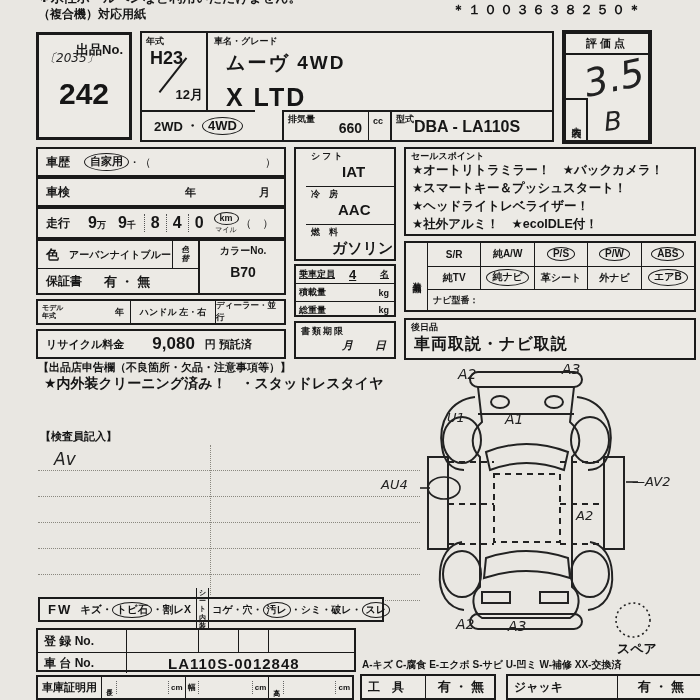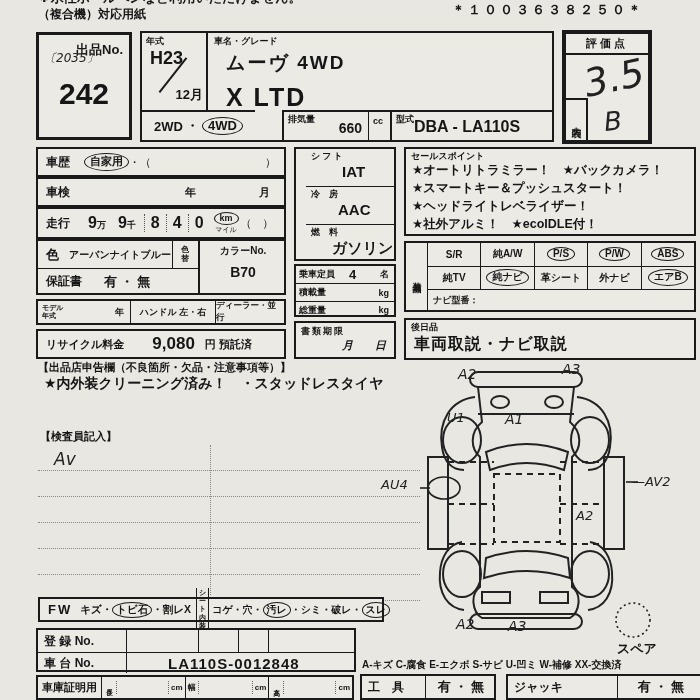--- a/index.html
+++ b/index.html
@@ -104,21 +104,21 @@
     <span style="font-size:7px;">マイル</span>
   </span>
   <span style="font-size:11px;margin-left:2px;">（　）</span>
 </div>
 
 <div class="box" style="left:36px;top:239px;width:250px;height:56px;">
   <div class="abs flex" style="left:0;top:0;width:134px;height:27px;">
     <span class="val" style="font-size:13px;margin-left:8px;">色</span>
     <span class="val" style="font-size:10px;margin-left:10px;">アーバンナイトブルー</span>
   </div>
-  <div class="abs" style="left:134px;top:0;width:26px;height:27px;border-left:1.5px solid #1a1a1a;display:flex;align-items:center;justify-content:center;">
+  <div class="abs" style="left:134px;top:0;width:26px;height:27px;border-left:1.5px solid #1a1a1a;display:flex;align-items:center;justify-content:center;font-style:italic;">
     <span style="font-size:8px;font-weight:bold;line-height:1.1;width:10px;">色替</span>
   </div>
   <div class="abs" style="left:160px;top:0;width:86px;height:52px;border-left:2px solid #1a1a1a;">
     <div style="font-size:10px;font-weight:bold;text-align:center;margin-top:3px;">カラーNo.</div>
     <div class="val" style="font-size:14px;text-align:center;margin-top:6px;">B70</div>
   </div>
   <div class="abs flex" style="left:0;top:27px;width:160px;height:25px;border-top:1.5px solid #1a1a1a;">
     <span class="val" style="font-size:12px;margin-left:8px;">保証書</span>
     <span class="val" style="font-size:13px;margin-left:22px;">有 ・ 無</span>
   </div>
@@ -155,21 +155,21 @@
     <span class="lbl abs" style="left:5px;top:3px;">冷　房</span>
     <span class="abs val" style="left:32px;top:14px;font-size:15px;">AAC</span>
   </div>
   <div style="height:36px;position:relative;">
     <span class="lbl abs" style="left:5px;top:3px;">燃　料</span>
     <span class="abs val" style="left:26px;top:14px;font-size:15px;">ガソリン</span>
   </div>
 </div>
 
 <div class="box" style="left:294px;top:264px;width:102px;height:53px;">
-  <div class="flex" style="height:17px;border-bottom:1.2px solid #1a1a1a;">
+  <div class="flex" style="height:17px;border-bottom:1.2px solid #1a1a1a;text-decoration:underline;">
     <span style="font-size:9px;font-weight:bold;margin-left:3px;">乗車定員</span>
     <span class="val" style="font-size:13px;margin-left:14px;">4</span>
     <span style="font-size:9px;font-weight:bold;margin-left:auto;margin-right:5px;">名</span>
   </div>
   <div class="flex" style="height:17px;border-bottom:1.2px solid #1a1a1a;">
     <span style="font-size:9px;font-weight:bold;margin-left:3px;">積載量</span>
     <span style="font-size:9px;font-weight:bold;margin-left:auto;margin-right:5px;">kg</span>
   </div>
   <div class="flex" style="height:16px;">
     <span style="font-size:9px;font-weight:bold;margin-left:3px;">総重量</span>

